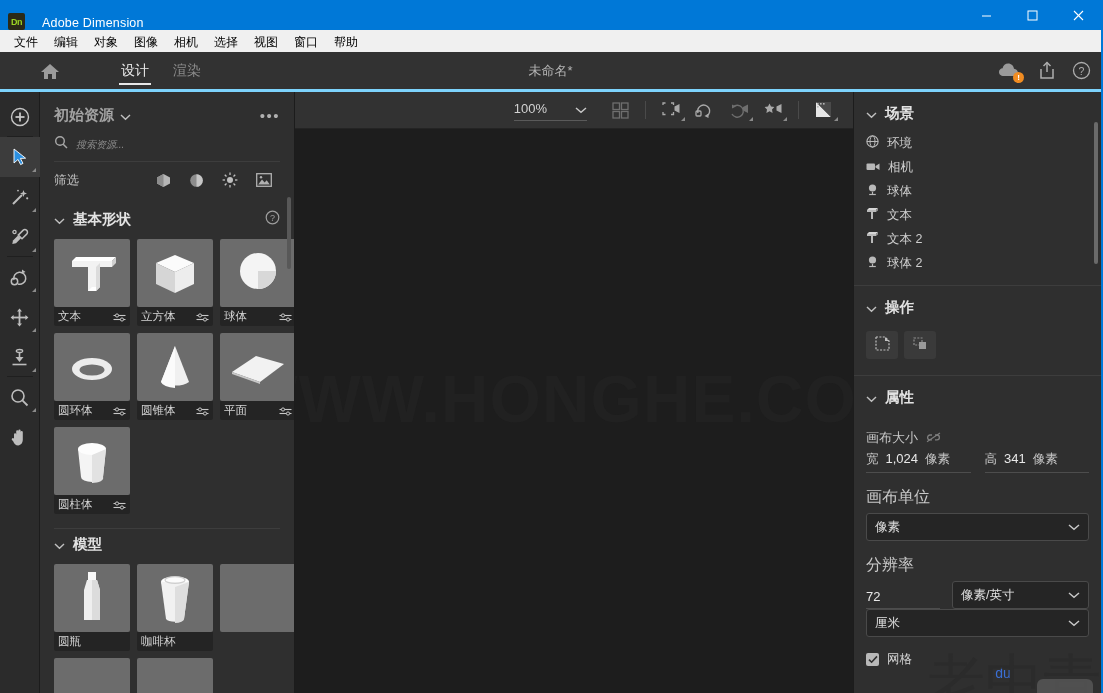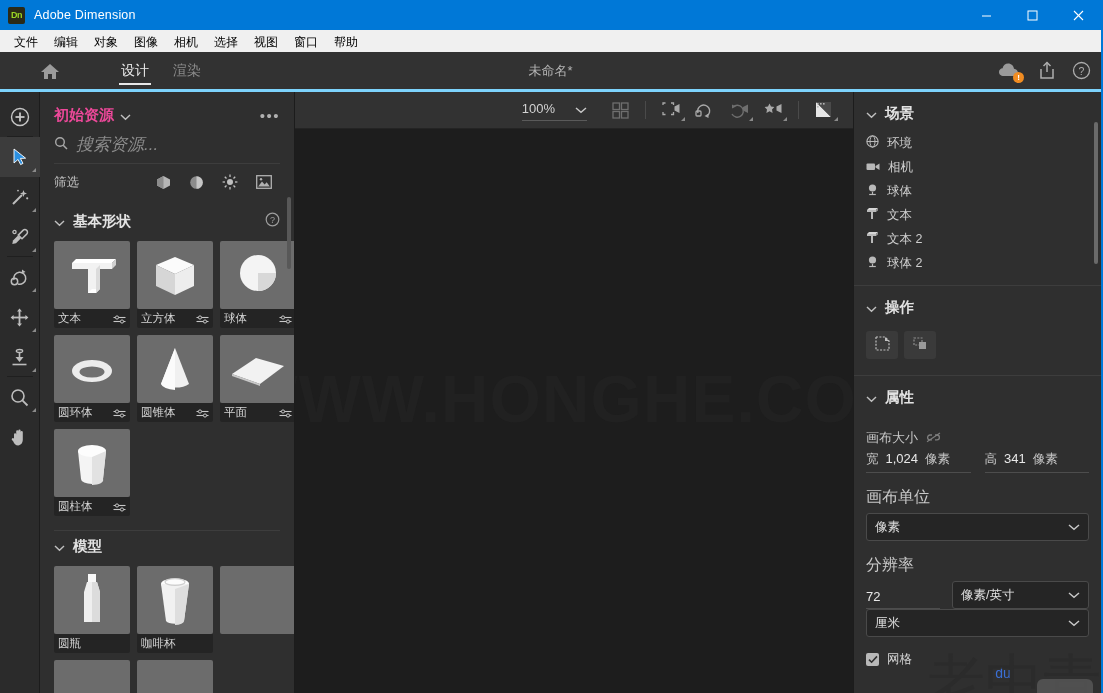--- a/index.html
+++ b/index.html
@@ -5,22 +5,23 @@
   * { box-sizing: border-box; margin: 0; padding: 0; }
   html, body {
     width: 1103px; height: 693px;
     font-family: "Liberation Sans", "DejaVu Sans", sans-serif;
     background: #1e1e1e; overflow: hidden;
   }
   body { position: relative; border-right: 2px solid #0078d7; }
 
   
   .titlebar {
-    height: 30px; background: #0078d7; display: flex; align-items: center;
+    height: 30px; background: #0078d7; display: flex; align-items: flex-end;
     position: relative;
+    gap: 8px;
   }
   .app-logo {
     width: 17px; height: 17px; margin-left: 8px; border-radius: 2px;
     background: #2a2a18; color: #9bd424; font-size: 9px; font-weight: bold;
     display: flex; align-items: center; justify-content: center;
     font-family: "Liberation Sans", sans-serif; letter-spacing: -0.5px;
   }
   .app-title {
     color: #ffffff; font-size: 12.5px; margin-left: 9px; letter-spacing: .2px;
   }
@@ -94,30 +95,30 @@
   }
 
   
   .assets {
     width: 255px; background: #2f2f2f; border-right: 1px solid #1c1c1c;
     position: relative; overflow: hidden;
   }
   .assets-head {
     display: flex; align-items: center; padding: 14px 14px 10px 14px;
   }
-  .assets-title { color: #ec4899; font-size: 15px; font-weight: bold; }
+  .assets-title { color: #a3a3a3; font-size: 15px; font-weight: bold; }
   .chev { margin-left: 6px; color: #bbb; }
   .dots { margin-left: auto; color: #b0b0b0; font-size: 15px; letter-spacing: 1.5px; }
   .searchrow {
     display: flex; align-items: center; margin: 0 14px; padding-bottom: 8px;
     border-bottom: 1px solid #3d3d3d;
   }
   .search-input {
     background: transparent; border: none; outline: none; color: #9a9a9a;
-    font-size: 17px; font-style: italic; margin-left: 8px; width: 180px;
+    font-size: 10px; font-style: italic; margin-left: 8px; width: 180px;
     font-family: "Liberation Sans", sans-serif;
   }
   .search-input::placeholder { color: #8c8c8c; font-style: italic; }
   .filterrow {
     display: flex; align-items: flex-start; padding: 10px 22px 12px 14px;
   }
   .filter-label { color: #c6c6c6; font-size: 12.5px; }
   .filter-icons { margin-left: auto; display: flex; gap: 18px; align-items: center; }
 
   .section-head {
@@ -149,21 +150,21 @@
 
   
   .canvascol { flex: 1; display: flex; flex-direction: column; min-width: 0; }
   .canvas-toolbar {
     height: 37px; background: #323232; display: flex; align-items: center;
     justify-content: flex-end; padding-right: 12px; gap: 0;
     border-bottom: 1px solid #242424;
   }
   .zoomval { color: #d2d2d2; font-size: 13px; }
   .zoom-wrap {
-    display: flex; align-items: center; gap: 20px; padding-bottom: 2px;
+    display: flex; align-items: center; gap: 28px; padding-bottom: 2px;
     border-bottom: 1px solid #5a5a5a; margin-right: 16px;
   }
   .tbtn {
     width: 34px; height: 30px; display: flex; align-items: center; justify-content: center;
     color: #a9a9a9; position: relative;
   }
   .tbtn.dim { color: #6e6e6e; }
   .tbtn .corner {
     position: absolute; right: 3px; bottom: 4px; width: 0; height: 0;
     border-left: 4px solid transparent; border-bottom: 4px solid #8a8a8a;

